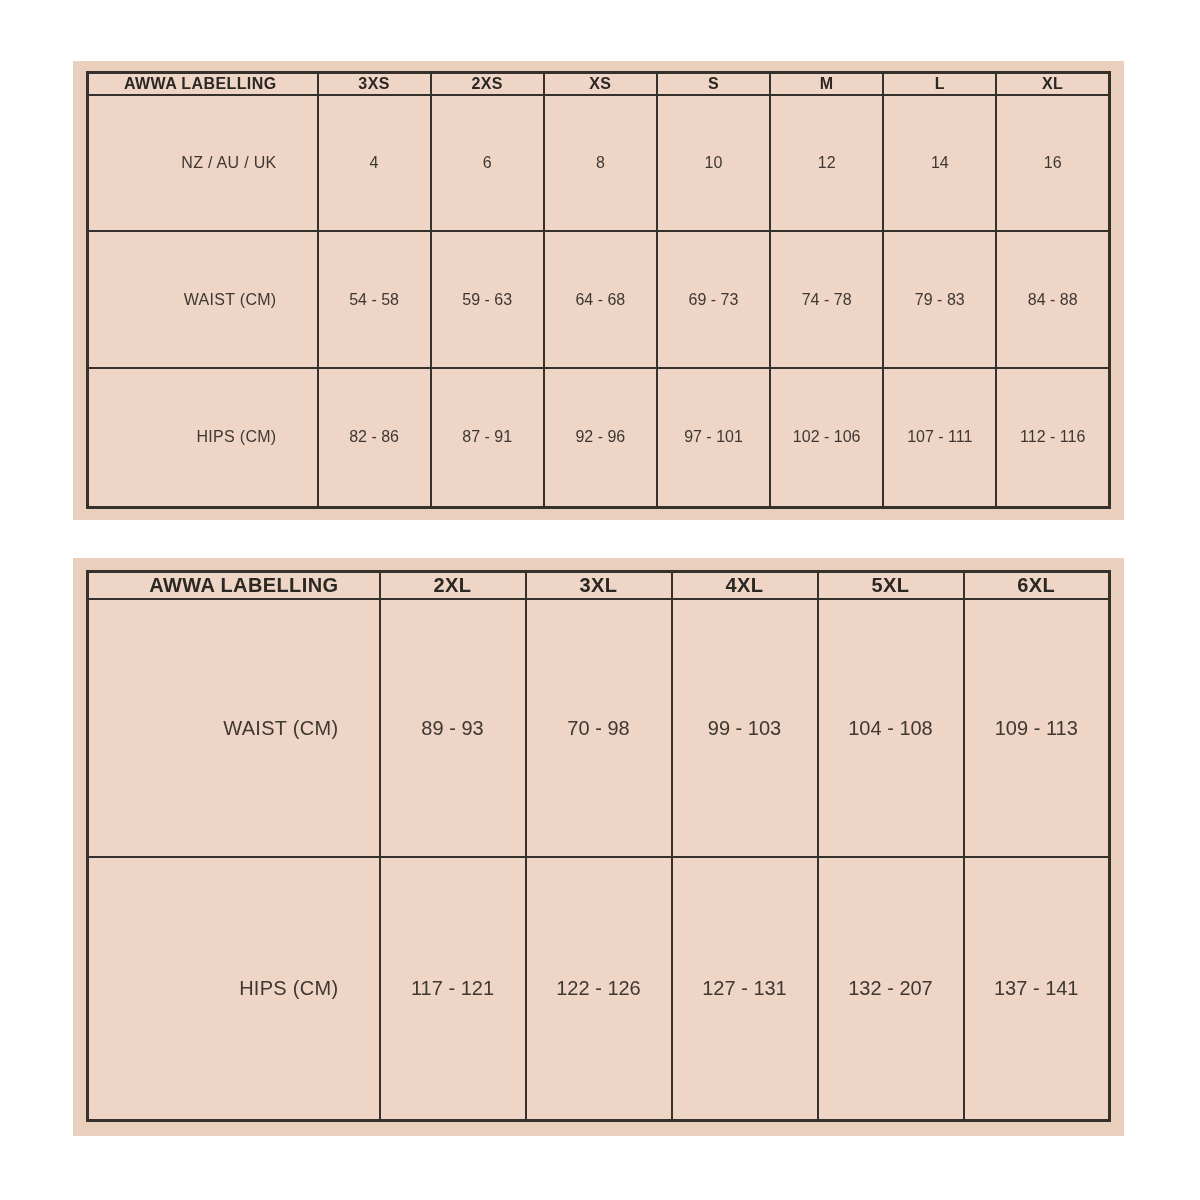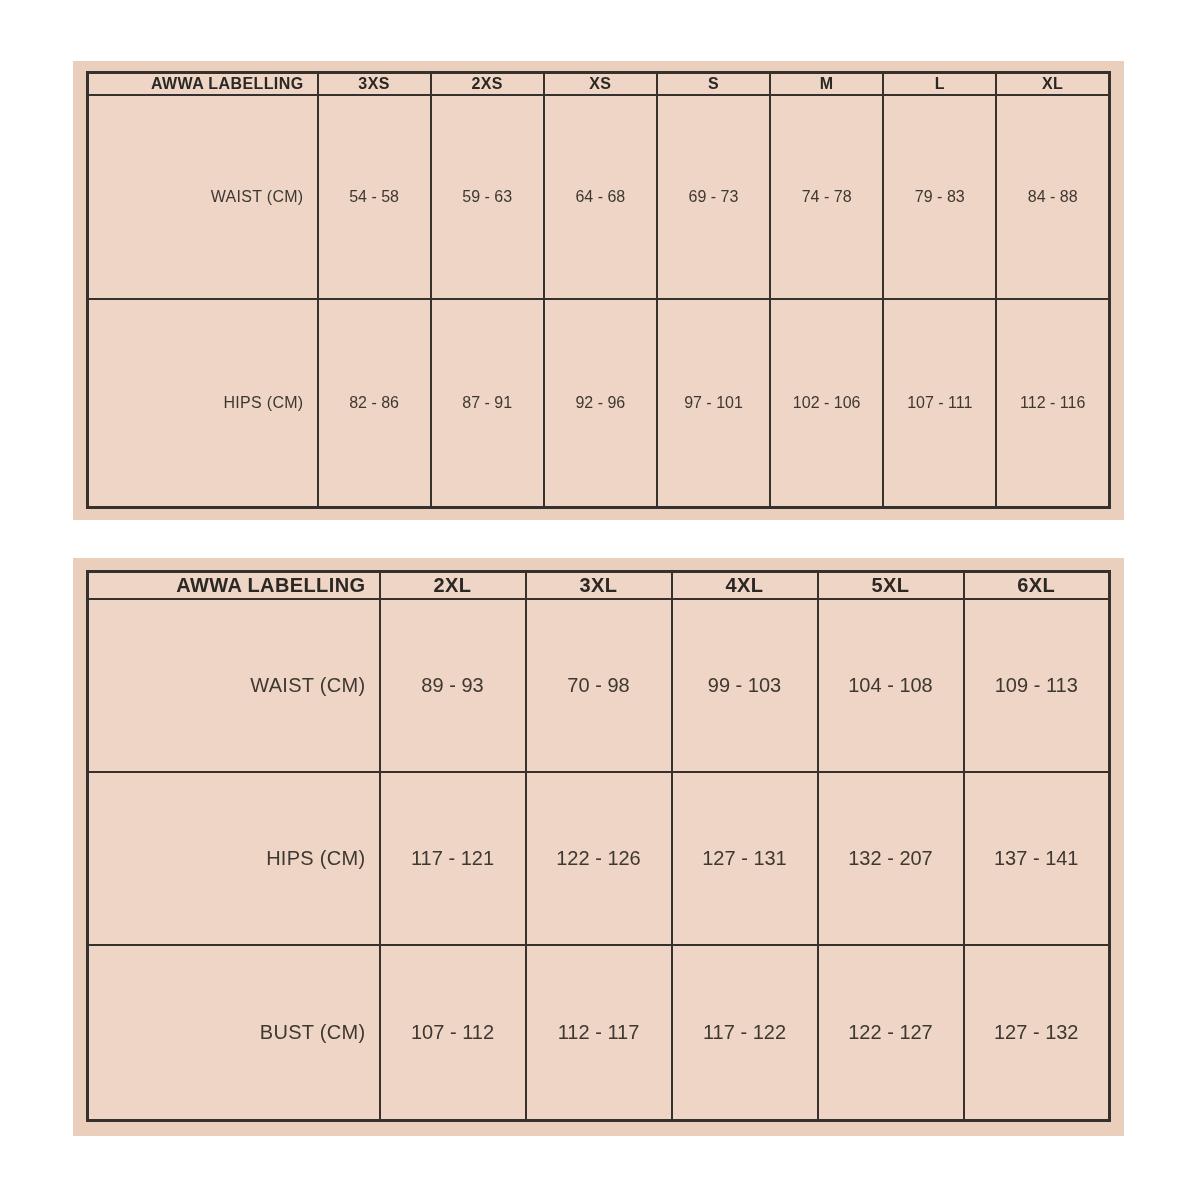--- a/index.html
+++ b/index.html
@@ -50,21 +50,21 @@
     color:var(--text);
     overflow:hidden;
   }
   table.size-table thead th{
     font-weight:bold;
     color:var(--header-text);
     letter-spacing:0.4px;
   }
   .first-col{
     text-align:right !important;
-    padding-right:13px;
+    padding-right:40px;
     box-sizing:border-box;
   }
   td.row-label{
     font-weight:normal;
     letter-spacing:0.3px;
   }
   .table-1{font-size:16px;}
   .table-1 .first-col{width:230px;}
   .table-2{font-size:20px;}
   .table-2 .first-col{width:292px;}
@@ -80,20 +80,30 @@
           <th>3XS</th>
           <th>2XS</th>
           <th>XS</th>
           <th>S</th>
           <th>M</th>
           <th>L</th>
           <th>XL</th>
         </tr>
       </thead>
     <tbody>
+        <tr>
+          <td class="first-col row-label">NZ / AU / UK</td>
+          <td>4</td>
+          <td>6</td>
+          <td>8</td>
+          <td>10</td>
+          <td>12</td>
+          <td>14</td>
+          <td>16</td>
+        </tr>
         <tr>
           <td class="first-col row-label">WAIST (CM)</td>
           <td>54 - 58</td>
           <td>59 - 63</td>
           <td>64 - 68</td>
           <td>69 - 73</td>
           <td>74 - 78</td>
           <td>79 - 83</td>
           <td>84 - 88</td>
         </tr>
@@ -133,23 +143,15 @@
           <td>109 - 113</td>
         </tr>
         <tr>
           <td class="first-col row-label">HIPS (CM)</td>
           <td>117 - 121</td>
           <td>122 - 126</td>
           <td>127 - 131</td>
           <td>132 - 207</td>
           <td>137 - 141</td>
         </tr>
-        <tr>
-          <td class="first-col row-label">BUST (CM)</td>
-          <td>107 - 112</td>
-          <td>112 - 117</td>
-          <td>117 - 122</td>
-          <td>122 - 127</td>
-          <td>127 - 132</td>
-        </tr>
       </tbody>
   </table>
 </div>
 
 </body></html>

